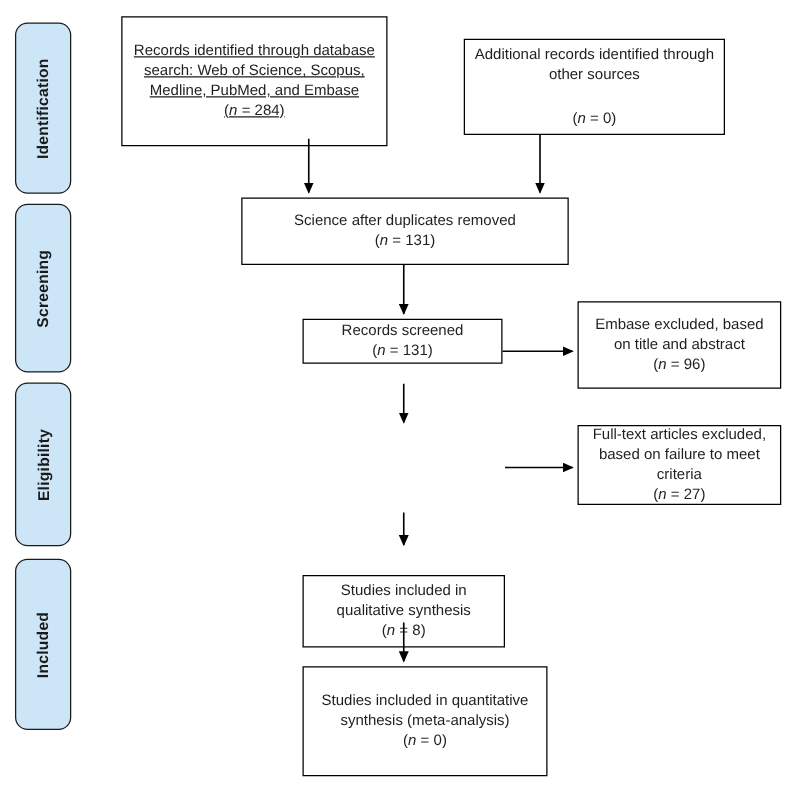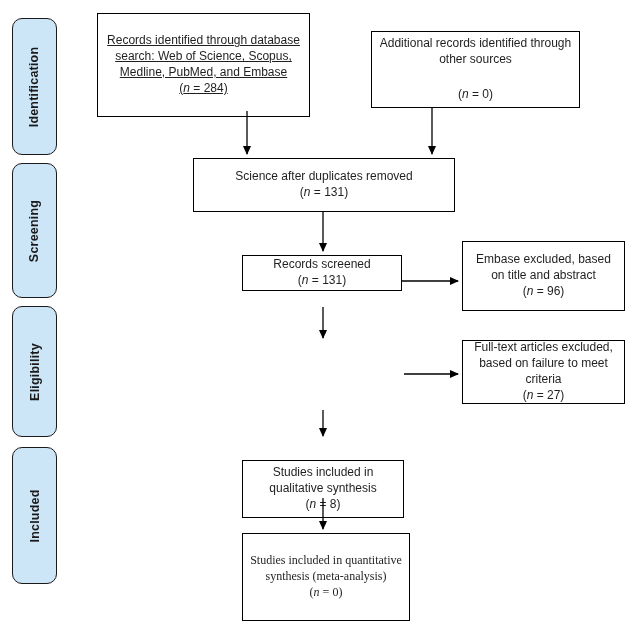--- a/index.html
+++ b/index.html
@@ -59,21 +59,21 @@
   }
   .fbox .count { display: block; }
   .box-identified        { left: 97px;  top: 13px;  width: 213px; height: 104px; text-decoration: underline; }
   .box-additional        { left: 371px; top: 31px;  width: 209px; height: 77px; gap: 20px; }
   .box-duplicates        { left: 193px; top: 158px; width: 262px; height: 54px; }
   .box-screened          { left: 242px; top: 255px; width: 160px; height: 36px; }
   .box-excluded-title    { left: 462px; top: 241px; width: 163px; height: 70px; }
   .box-fulltext          { left: 242px; top: 342px; width: 162px; height: 68px; }
   .box-fulltext-excluded { left: 462px; top: 340px; width: 163px; height: 64px; }
   .box-qualitative       { left: 242px; top: 440px; width: 162px; height: 58px; margin-top: 20px; }
-  .box-quantitative      { left: 242px; top: 533px; width: 168px; height: 88px; font-family: Liberation Serif, serif; }
+  .box-quantitative      { left: 242px; top: 533px; width: 196px; height: 88px; }
 
   
   .arrows {
     position: absolute;
     left: 0; top: 0;
     width: 638px;
     height: 635px;
     pointer-events: none;
   }
 </style>

